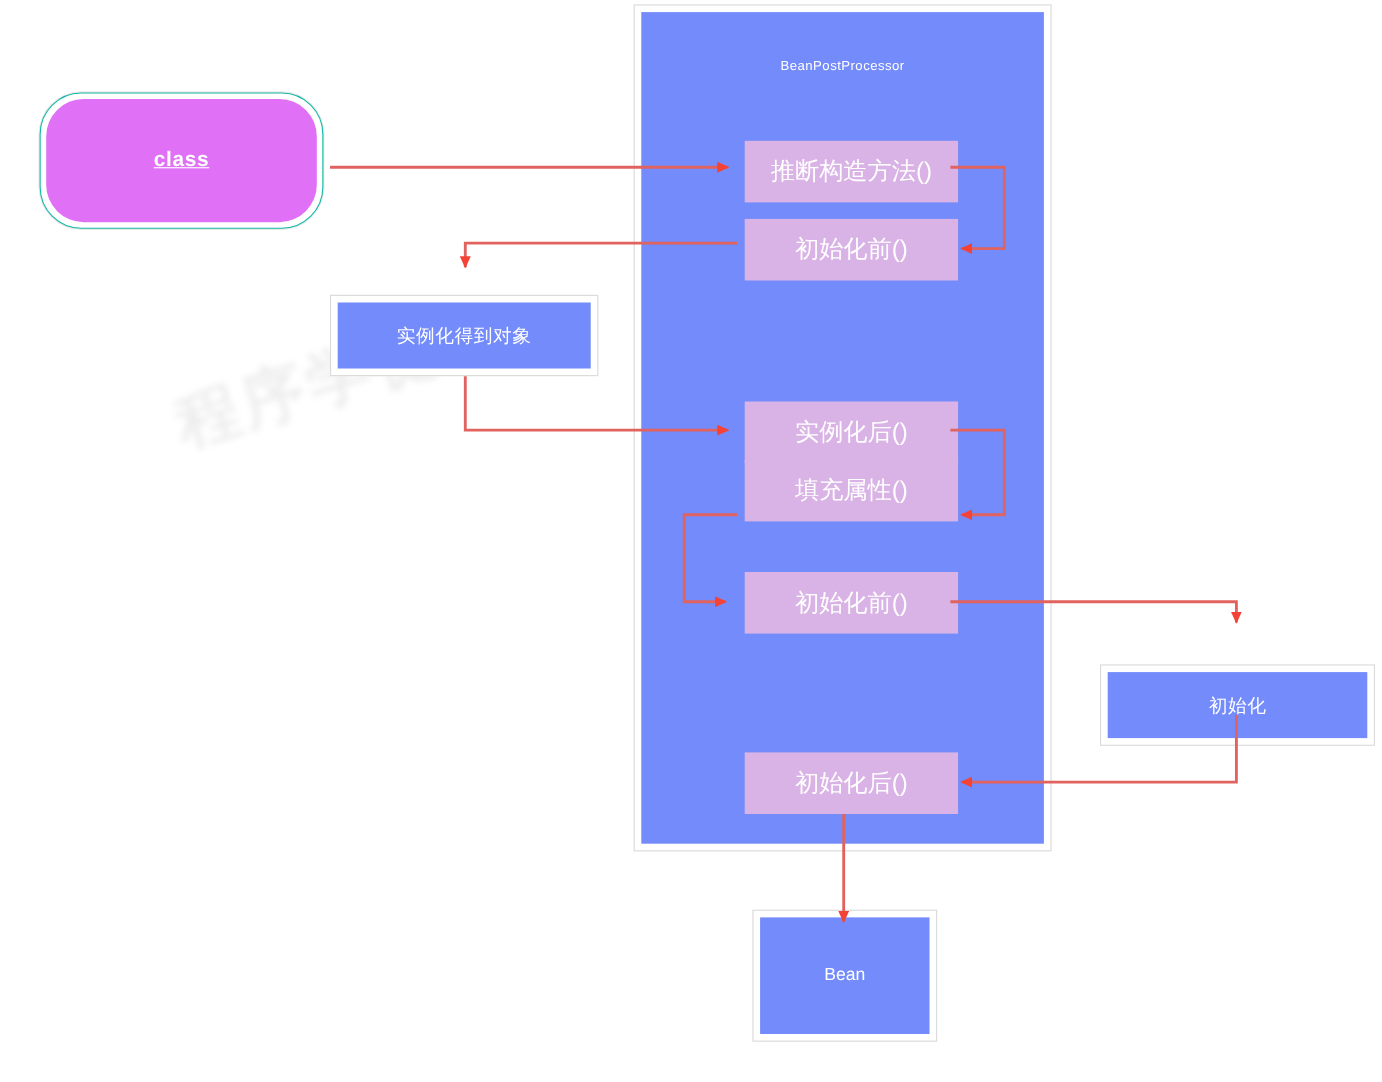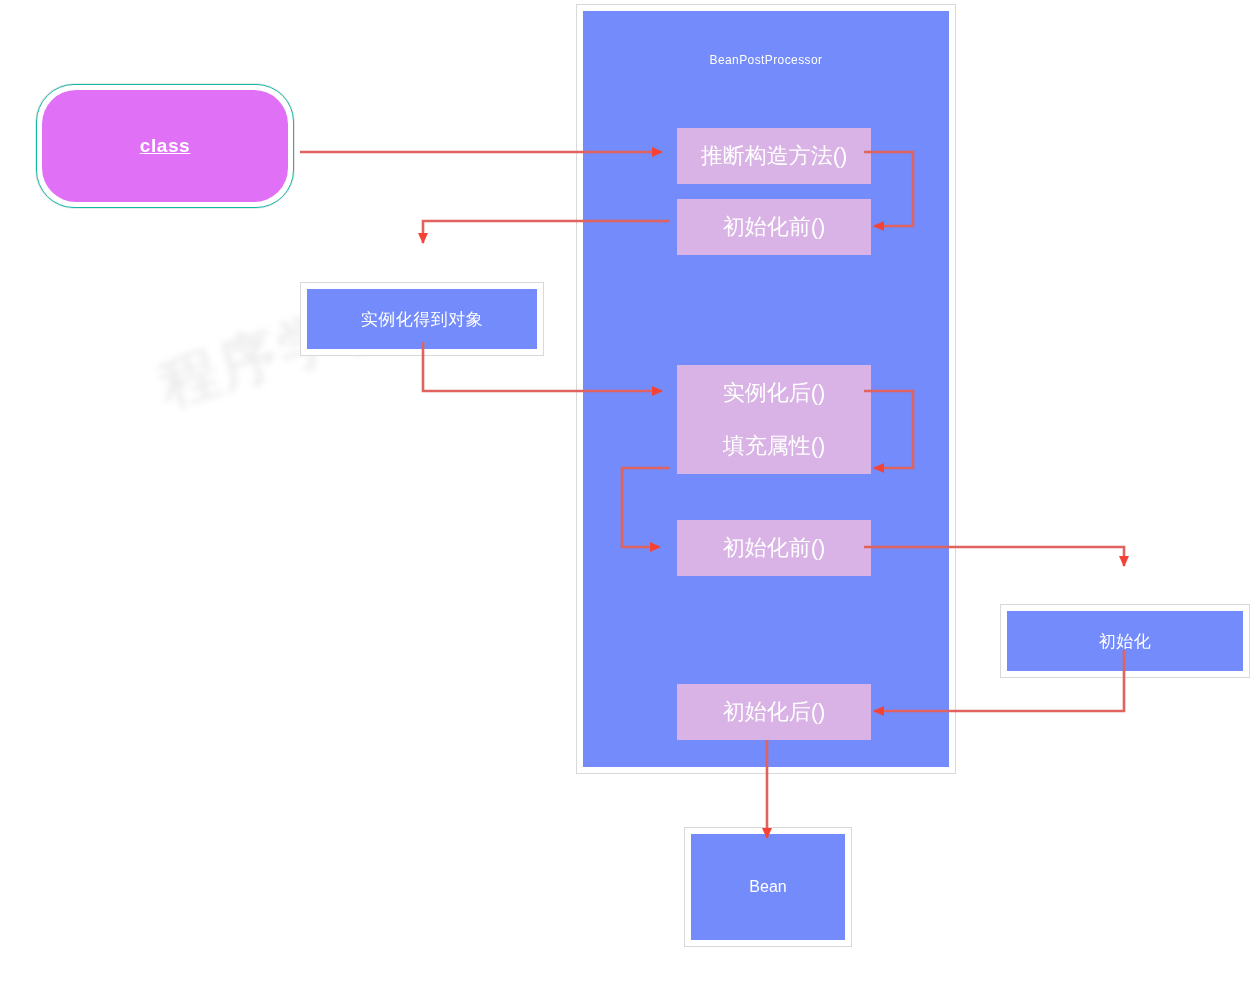--- a/index.html
+++ b/index.html
@@ -131,21 +131,21 @@
     font-size: 22px;
     z-index: 6;
     width: 194px;
     height: 56px;
     left: 94px; 
   }
 
   
   #inst-obj-node {
     left: 300px;
-    top: 282px;
+    top: 268px;
     width: 244px;
     height: 74px;
   }
   #init-node {
     left: 1000px;
     top: 604px;
     width: 250px;
     height: 74px;
   }
   #bean-node {

